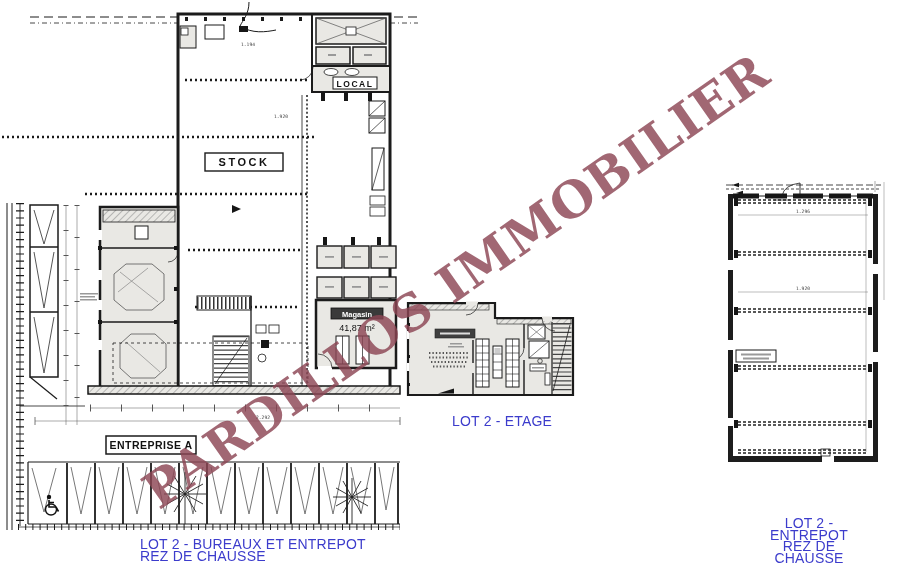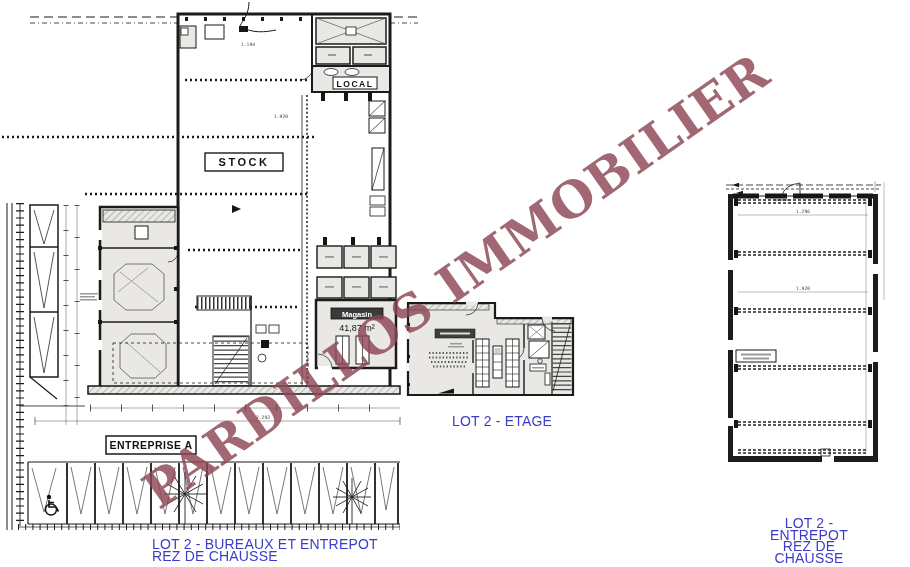--- a/index.html
+++ b/index.html
@@ -412,21 +412,21 @@
       <line class="g5" x1="148" y1="20" x2="148" y2="272" stroke-width="0.4"></line>
       <line class="g5" x1="166" y1="2" x2="166" y2="120" stroke-width="0.4"></line>
     </g>
     <g>
       <rect class="ln wh" x="18" y="170" width="40" height="12" stroke-width="1"></rect>
       <rect class="bar" x="23" y="173.5" width="30" height="2"></rect>
       <rect class="bar" x="25" y="177.5" width="26" height="2"></rect>
     </g>
   </svg>
 
-  <div class="caption" style="left:152px;top:539px">
+  <div class="caption" style="left:140px;top:539px">
     <div>LOT 2 - BUREAUX ET ENTREPOT</div>
     <div>REZ DE CHAUSSE</div>
   </div>
   <div class="caption" style="left:452px;top:416px">
     <div>LOT 2 - ETAGE</div>
   </div>
   <div class="caption center" style="left:750px;top:486px;width:118px">
     <div>LOT 2 - ENTREPOT</div>
     <div>REZ DE CHAUSSE</div>
   </div>

